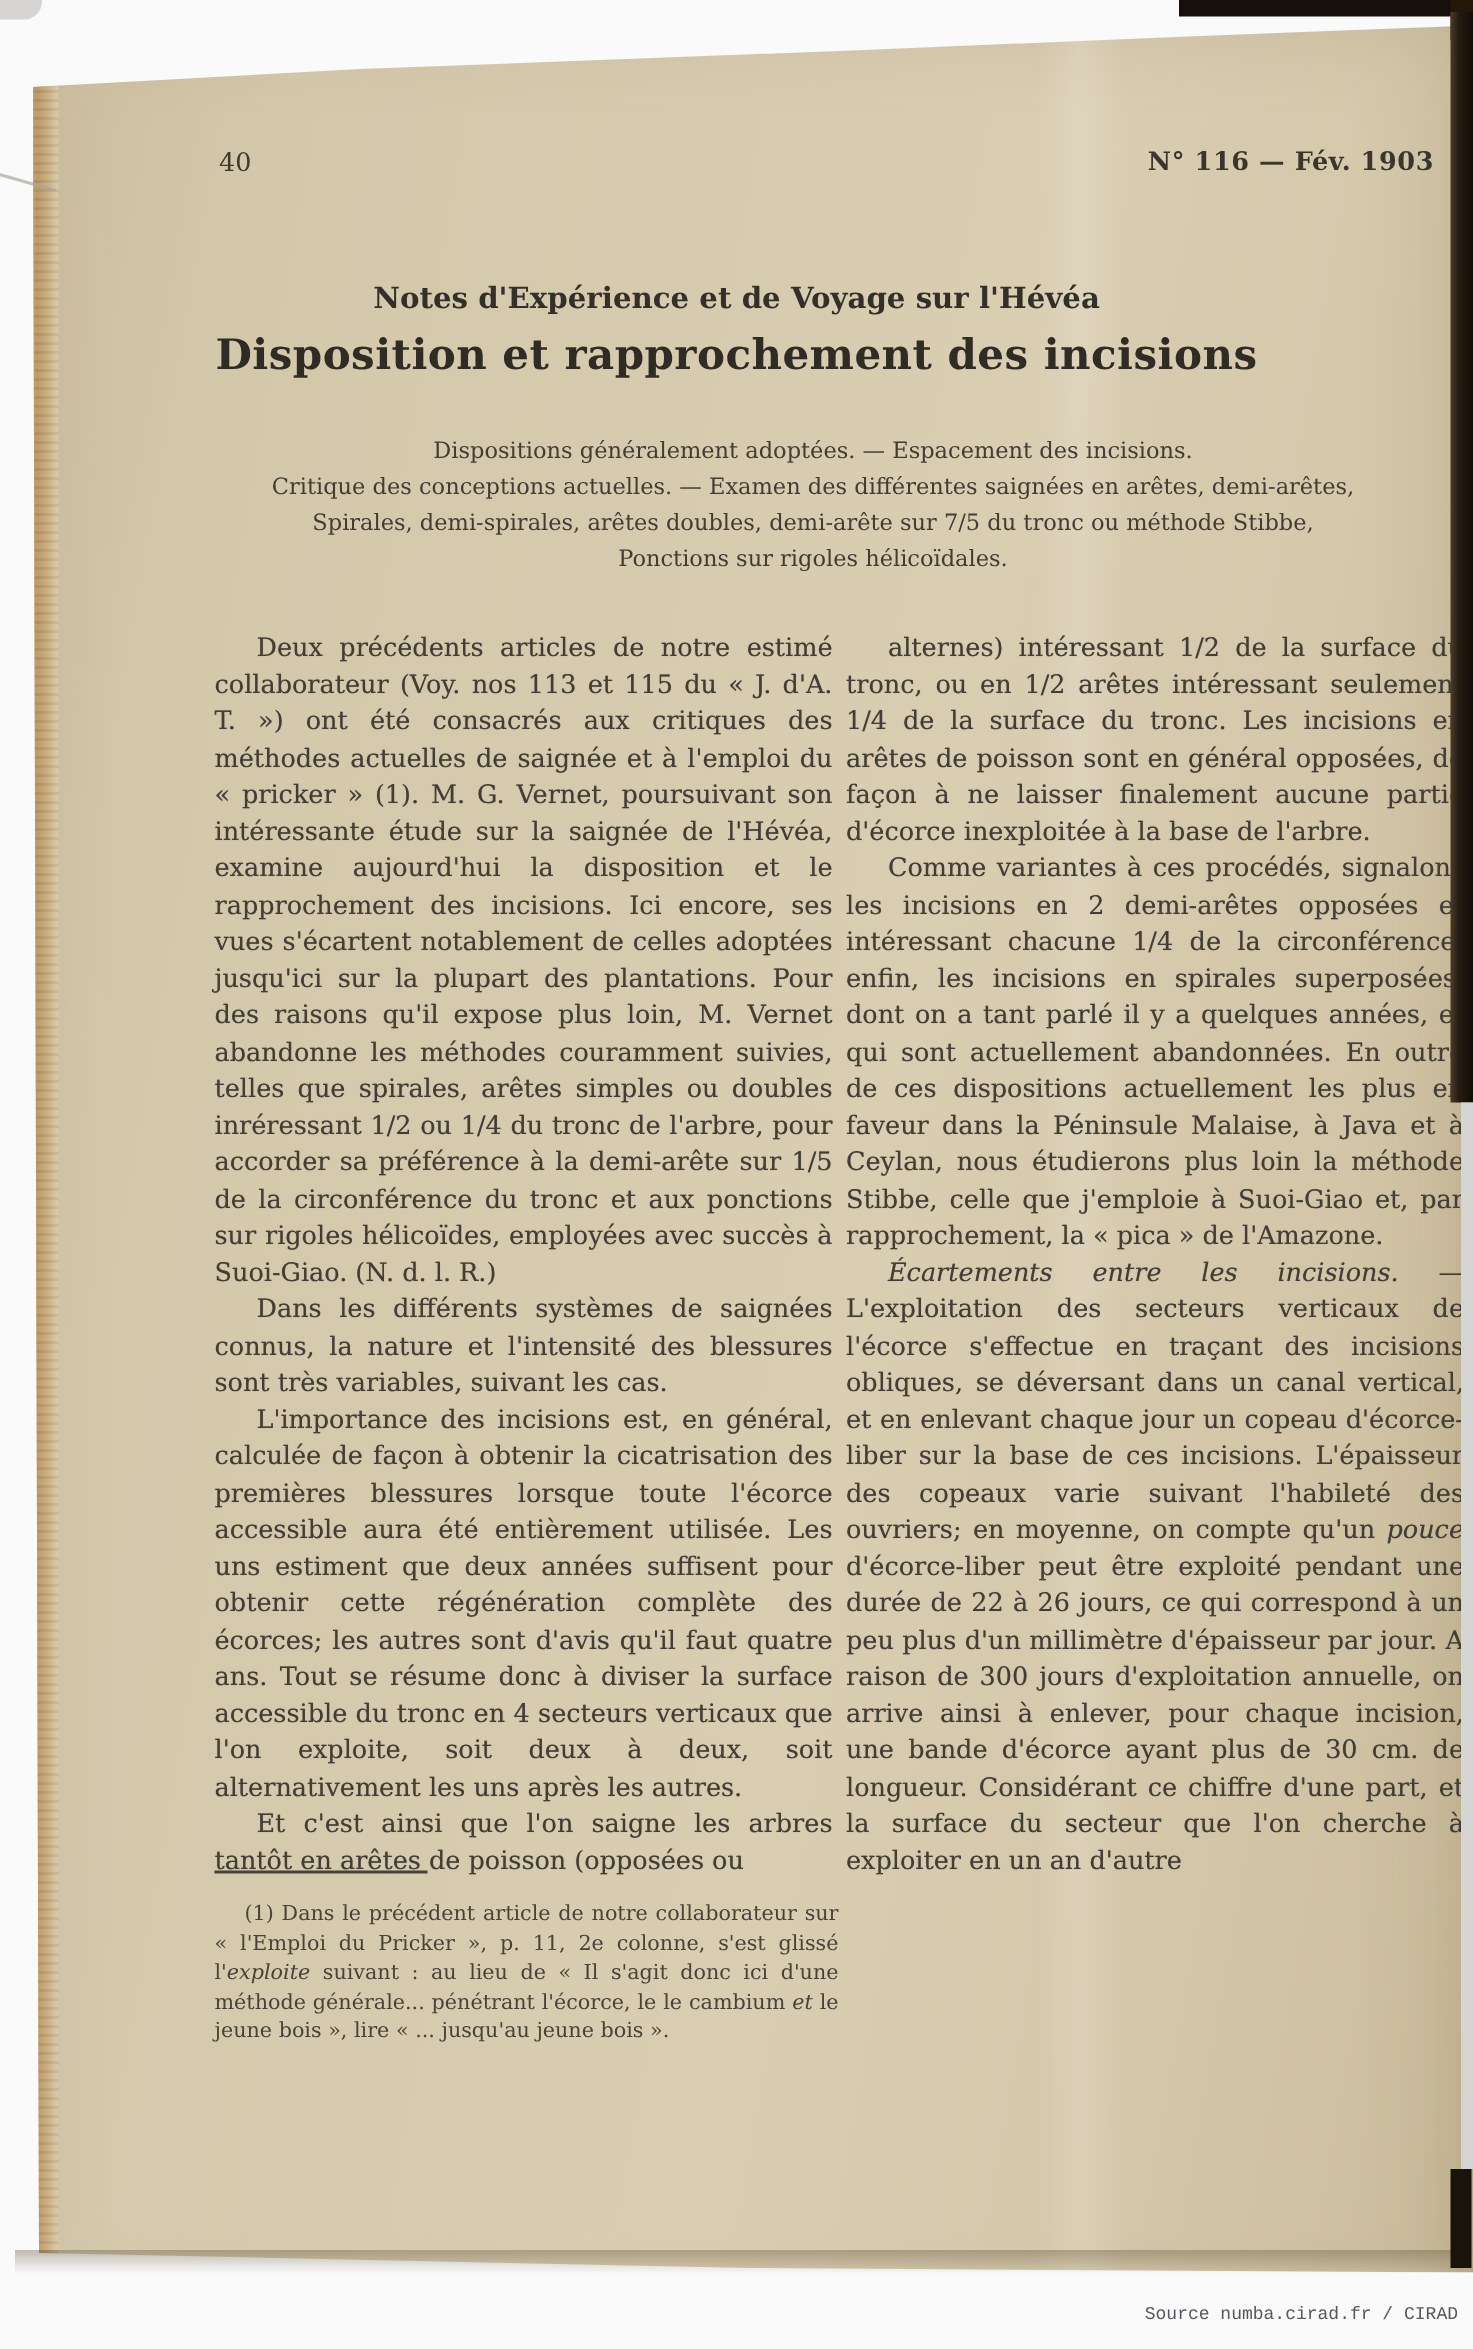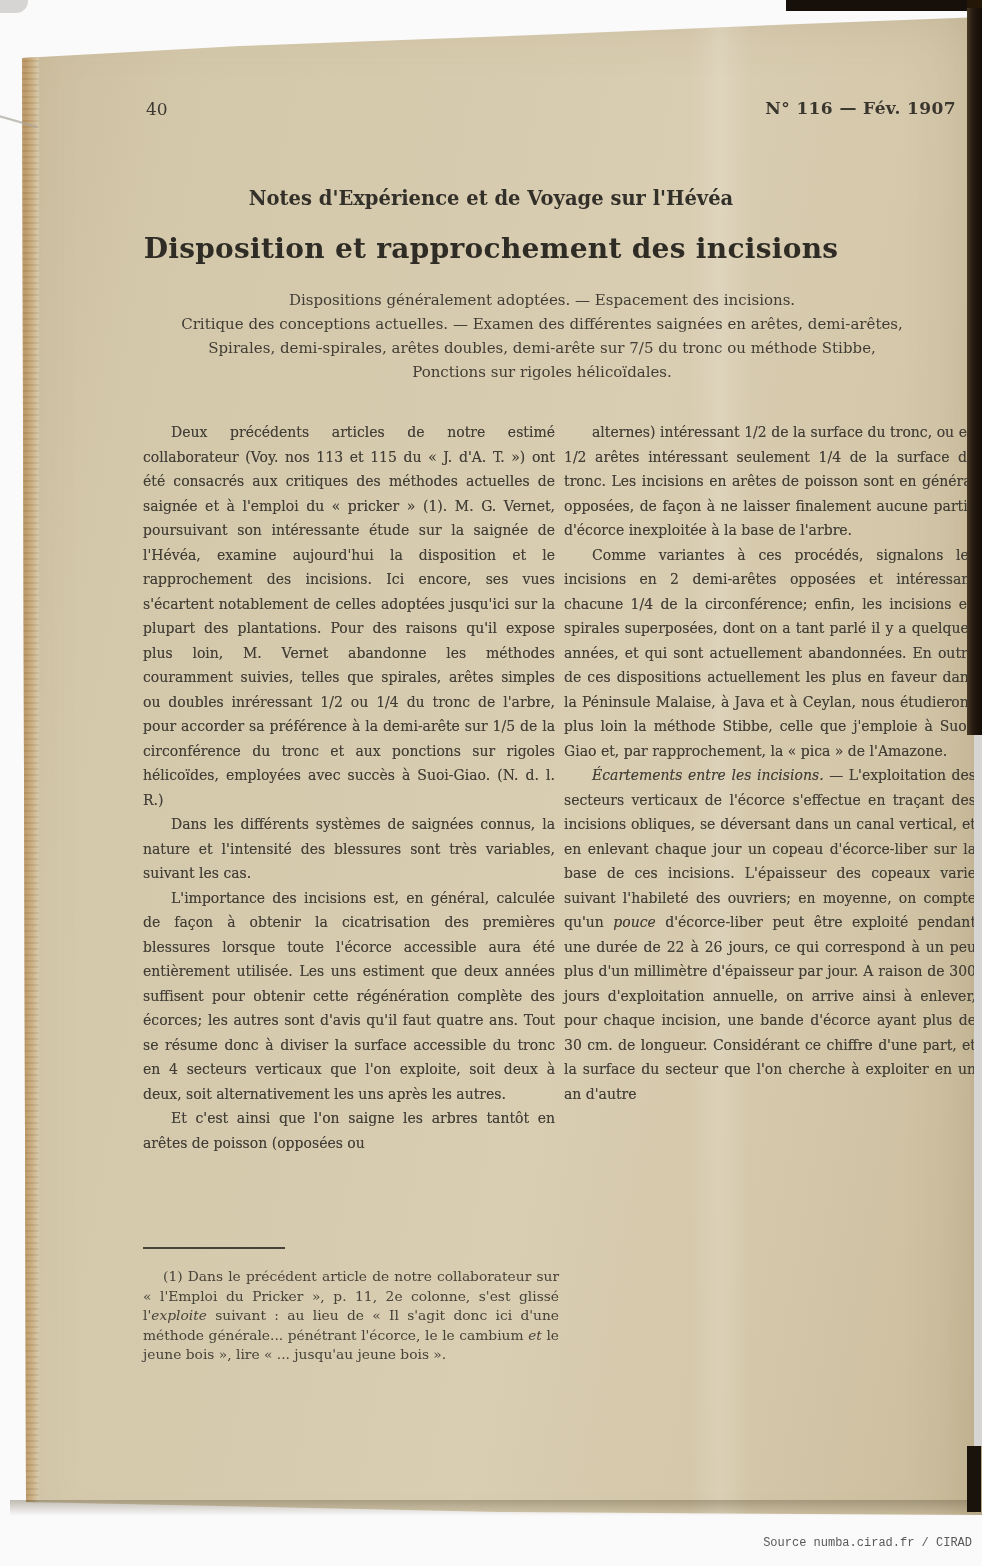--- a/index.html
+++ b/index.html
@@ -30,33 +30,33 @@
   
   .hdr{color:#3e3a32;}
   .hdr-pageno{position:absolute;left:146px;top:99px;font-size:17px;}
   .hdr-journal{position:absolute;left:355px;top:98px;width:400px;text-align:center;
     font-weight:bold;font-size:17.5px;letter-spacing:.6px;color:#3a362e;}
   .hdr-issue{position:absolute;right:26px;top:98px;font-size:17px;font-weight:bold;
     letter-spacing:.4px;color:#3a362e;}
   
   .supertitle{position:absolute;left:80px;top:187px;width:822px;text-align:center;
     font-size:19.5px;font-weight:bold;color:#33302a;}
-  .main-title{position:absolute;left:80px;top:232px;width:822px;text-align:center;
+  .main-title{position:absolute;left:80px;top:220px;width:822px;text-align:center;
     font-size:28px;font-weight:bold;color:#2f2c26;letter-spacing:.3px;}
   .abstract{position:absolute;left:110px;top:288px;width:864px;text-align:center;
     font-size:15px;line-height:24px;color:#413d35;}
   .byline{position:absolute;left:80px;top:374px;width:822px;text-align:center;
     font-size:16.5px;color:#3d3931;}
   .sc{font-variant:small-caps;}
   .it{font-style:italic;}
   
   .col{position:absolute;top:420px;width:412px;}
   .col-left{left:143px;}
   .col-right{left:564px;}
-  .col p{margin:0;text-align:justify;font-size:14px;line-height:24.5px;
+  .col p{margin:0;text-align:justify;font-size:17px;line-height:24.5px;
     color:#423e36;text-indent:28px;hyphens:auto;
     text-shadow:0 0 .5px rgba(66,62,54,.55);}
   .editorial{margin-bottom:34px;}
   .no-indent{text-indent:0;}
   .fn-rule{position:absolute;left:143px;top:1247px;width:142px;height:0;
     border-top:2px solid #474339;}
   .footnote{position:absolute;left:143px;top:1267px;width:416px;
     font-size:13.8px;line-height:19.5px;text-align:justify;text-indent:20px;
     color:#474339;hyphens:auto;}
   
@@ -77,21 +77,21 @@
     font-family:Liberation Mono, monospace;font-size:12px;color:#58585a;}
 </style>
 </head>
 <body>
 
 <div class="page">
   <div class="fore-edge"></div>
   <div class="fold"></div>
 
   <div class="hdr hdr-pageno">40</div>
-  <div class="hdr hdr-issue">N° 116 — Fév. 1907</div>
+  <div class="hdr hdr-issue">N° 116 — Fév. 1903</div>
 
   <div class="supertitle">Notes d'Expérience et de Voyage sur l'Hévéa</div>
   <div class="main-title">Disposition et rapprochement des incisions</div>
 
   <div class="abstract">
     <div>Dispositions généralement adoptées. — Espacement des incisions.</div>
     <div>Critique des conceptions actuelles. — Examen des différentes saignées en arêtes, demi-arêtes,</div>
     <div>Spirales, demi-spirales, arêtes doubles, demi-arête sur 7/5 du tronc ou méthode Stibbe,</div>
     <div>Ponctions sur rigoles hélicoïdales.</div>
   </div>

